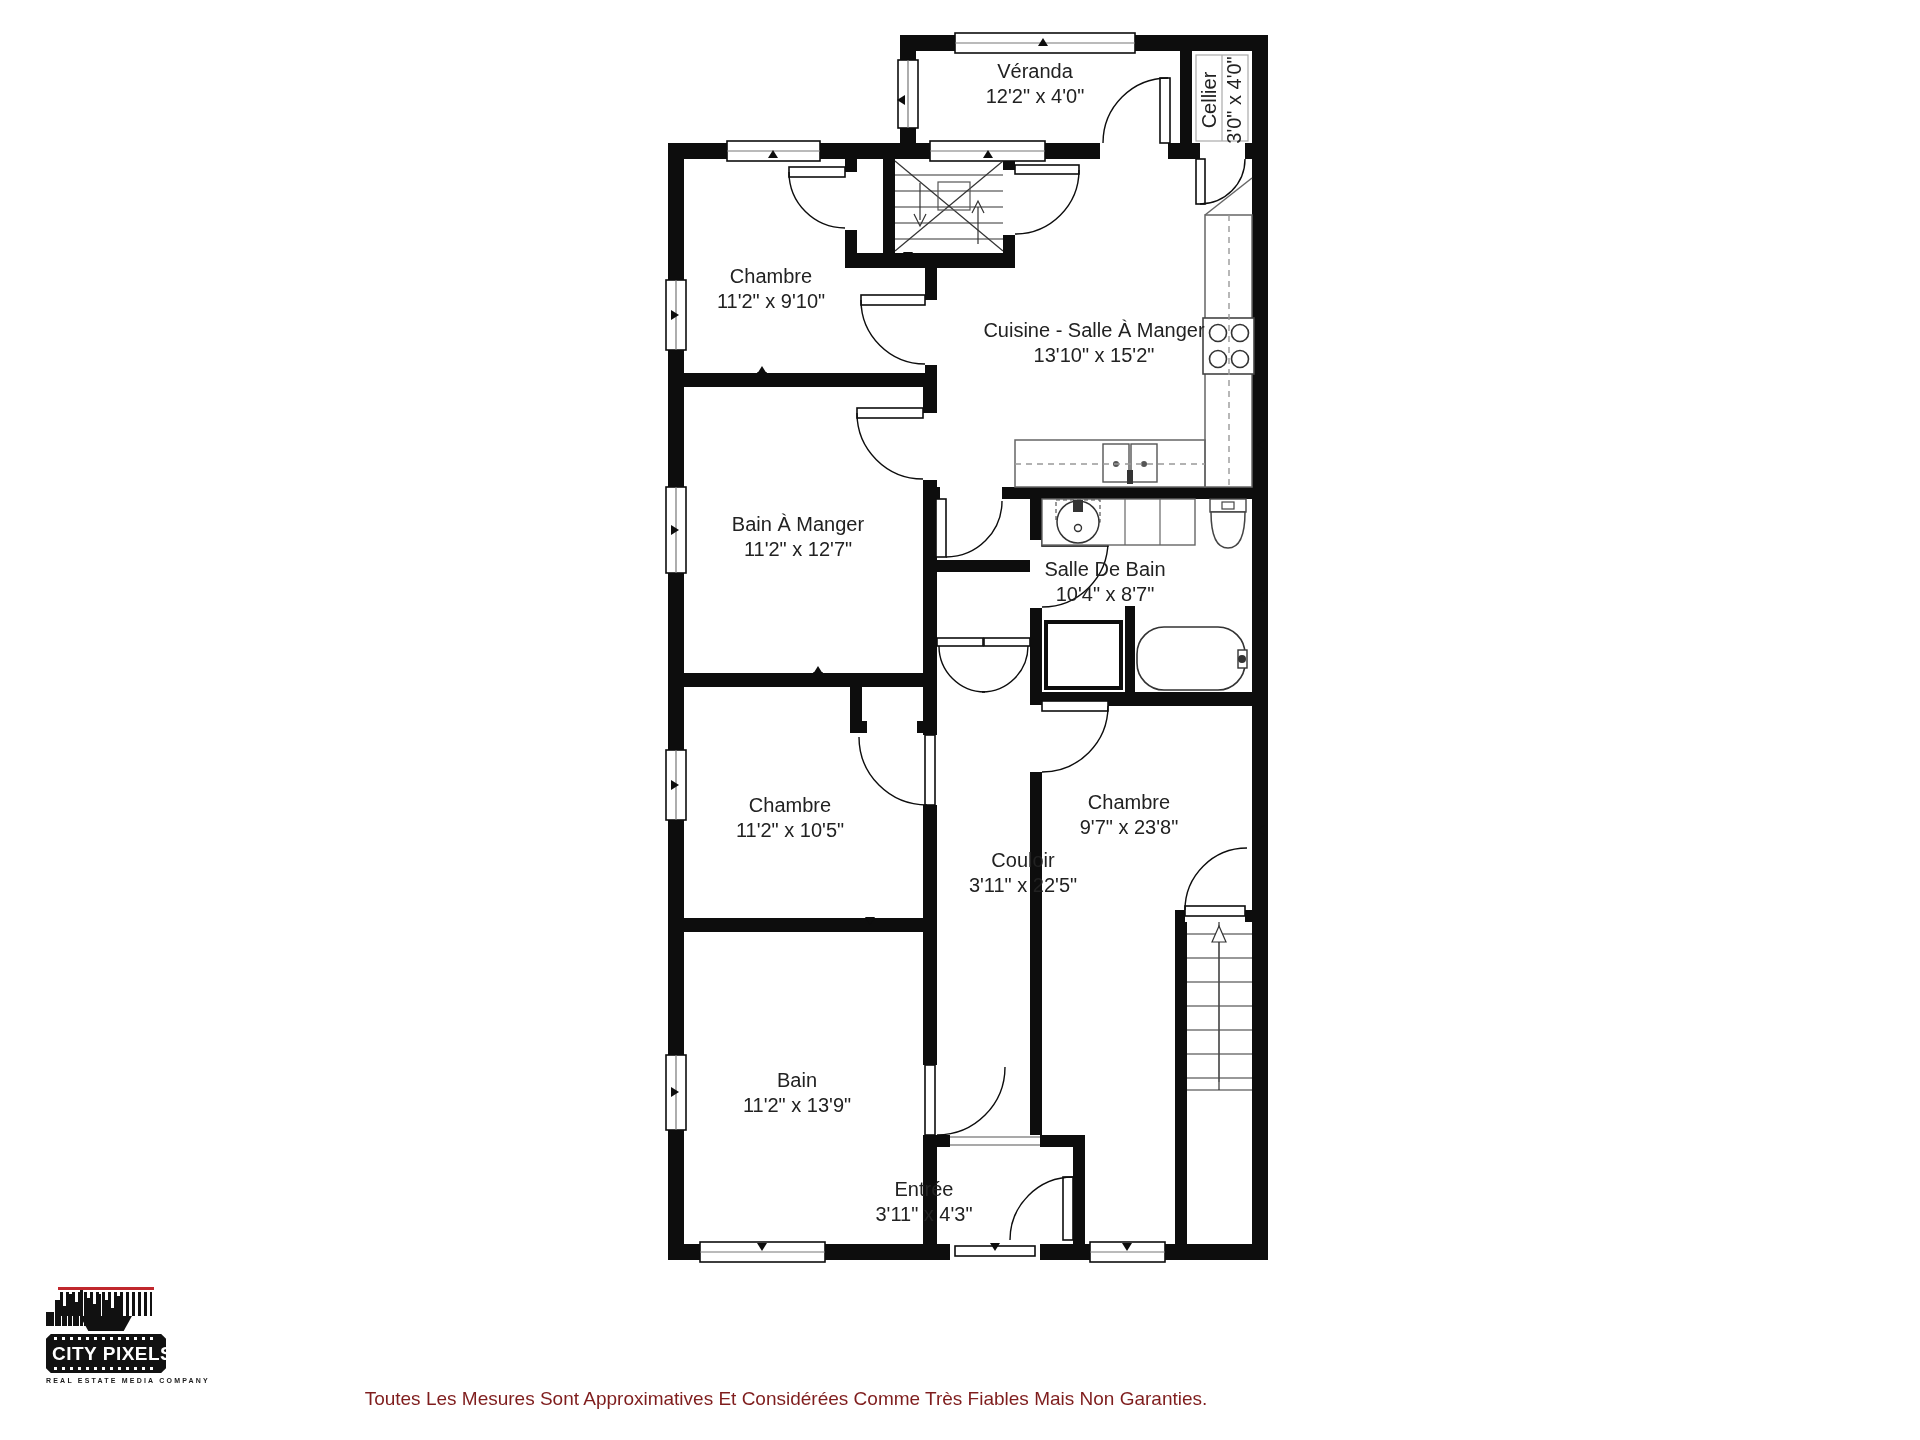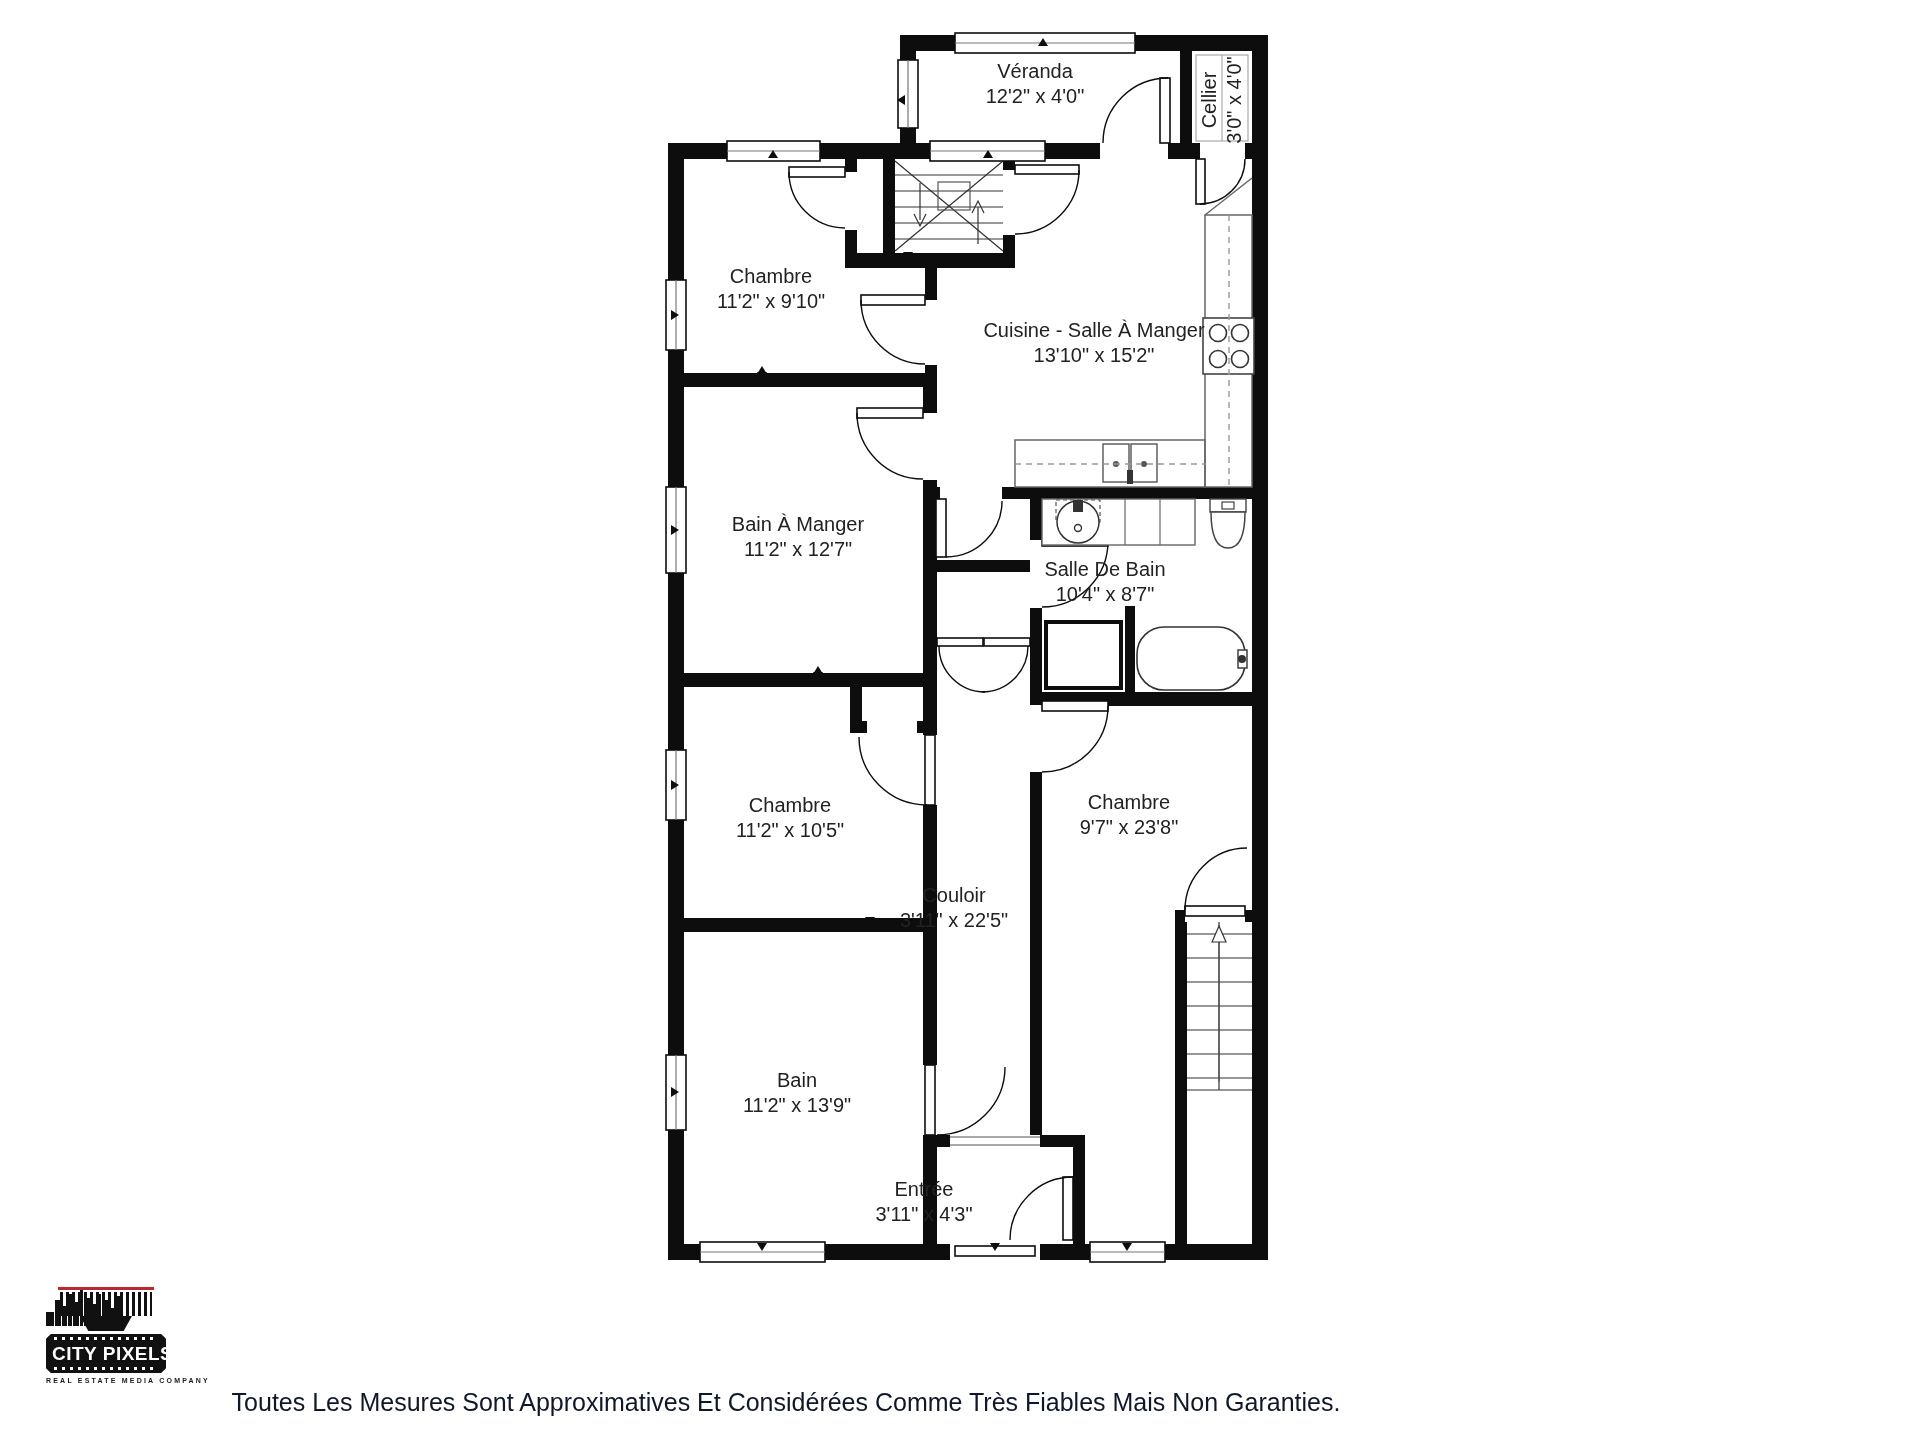--- a/index.html
+++ b/index.html
@@ -11,21 +11,21 @@
   .room-label .dims{font-size:20px;}
   .room-label.rotated{transform:translate(-50%,-50%) rotate(-90deg);}
   
   .lbl-veranda{left:1035px;top:84px;}
   .lbl-cellier{left:1222px;top:100px;}
   .lbl-chambre1{left:771px;top:289px;}
   .lbl-cuisine{left:1094px;top:343px;}
   .lbl-sam{left:798px;top:537px;}
   .lbl-sdb{left:1105px;top:582px;}
   .lbl-chambre2{left:790px;top:818px;}
-  .lbl-couloir{left:954px;top:873px;margin-top:35px;}
+  .lbl-couloir{left:1023px;top:873px;}
   .lbl-chambre3{left:1129px;top:815px;}
   .lbl-salon{left:797px;top:1093px;}
   .lbl-entree{left:924px;top:1202px;}
   
   .logo{position:absolute;left:46px;top:1286px;width:120px;z-index:6;}
   .logo .skyline{display:block;margin:0 auto;}
   .logo .redline{height:3px;background:#c0272d;margin:1px 12px 2px 12px;}
   .logo .barcode{height:24px;margin:0 14px;
       background:repeating-linear-gradient(90deg,#111 0 3px,#fff 3px 6px);}
   .logo .lens{width:52px;height:15px;margin:0 auto;background:#111;
@@ -35,21 +35,21 @@
       clip-path:polygon(4% 0,96% 0,100% 12%,100% 88%,96% 100%,4% 100%,0 88%,0 12%);}
   .logo .badge::before,.logo .badge::after{content:"";position:absolute;left:8px;right:8px;
       height:3px;background:repeating-linear-gradient(90deg,#fff 0 3px,transparent 3px 8px);}
   .logo .badge::before{top:3px;}
   .logo .badge::after{bottom:3px;}
   .logo .badge-title{font-size:19px;font-weight:800;letter-spacing:0.5px;white-space:nowrap;}
   .logo .tagline{margin-top:4px;font-size:7px;font-weight:700;letter-spacing:2.2px;
       text-align:center;color:#1a1a1a;white-space:nowrap;}
   
   .disclaimer{position:absolute;left:0;right:0;top:1388px;text-align:center;
-      font-size:25px;color:#0f172a;z-index:6;}
+      font-size:19px;color:#7f1d1d;z-index:6;}
   
   .compass{position:absolute;left:1786px;top:1330px;width:130px;height:110px;z-index:6;}
   .compass .n-label{position:absolute;left:58px;top:62px;font-family:"Liberation Serif",serif;
       font-style:italic;font-size:26px;color:#111;transform:rotate(-38deg);}
 </style>
 </head>
 <body>
 
 <div class="stage">
 

